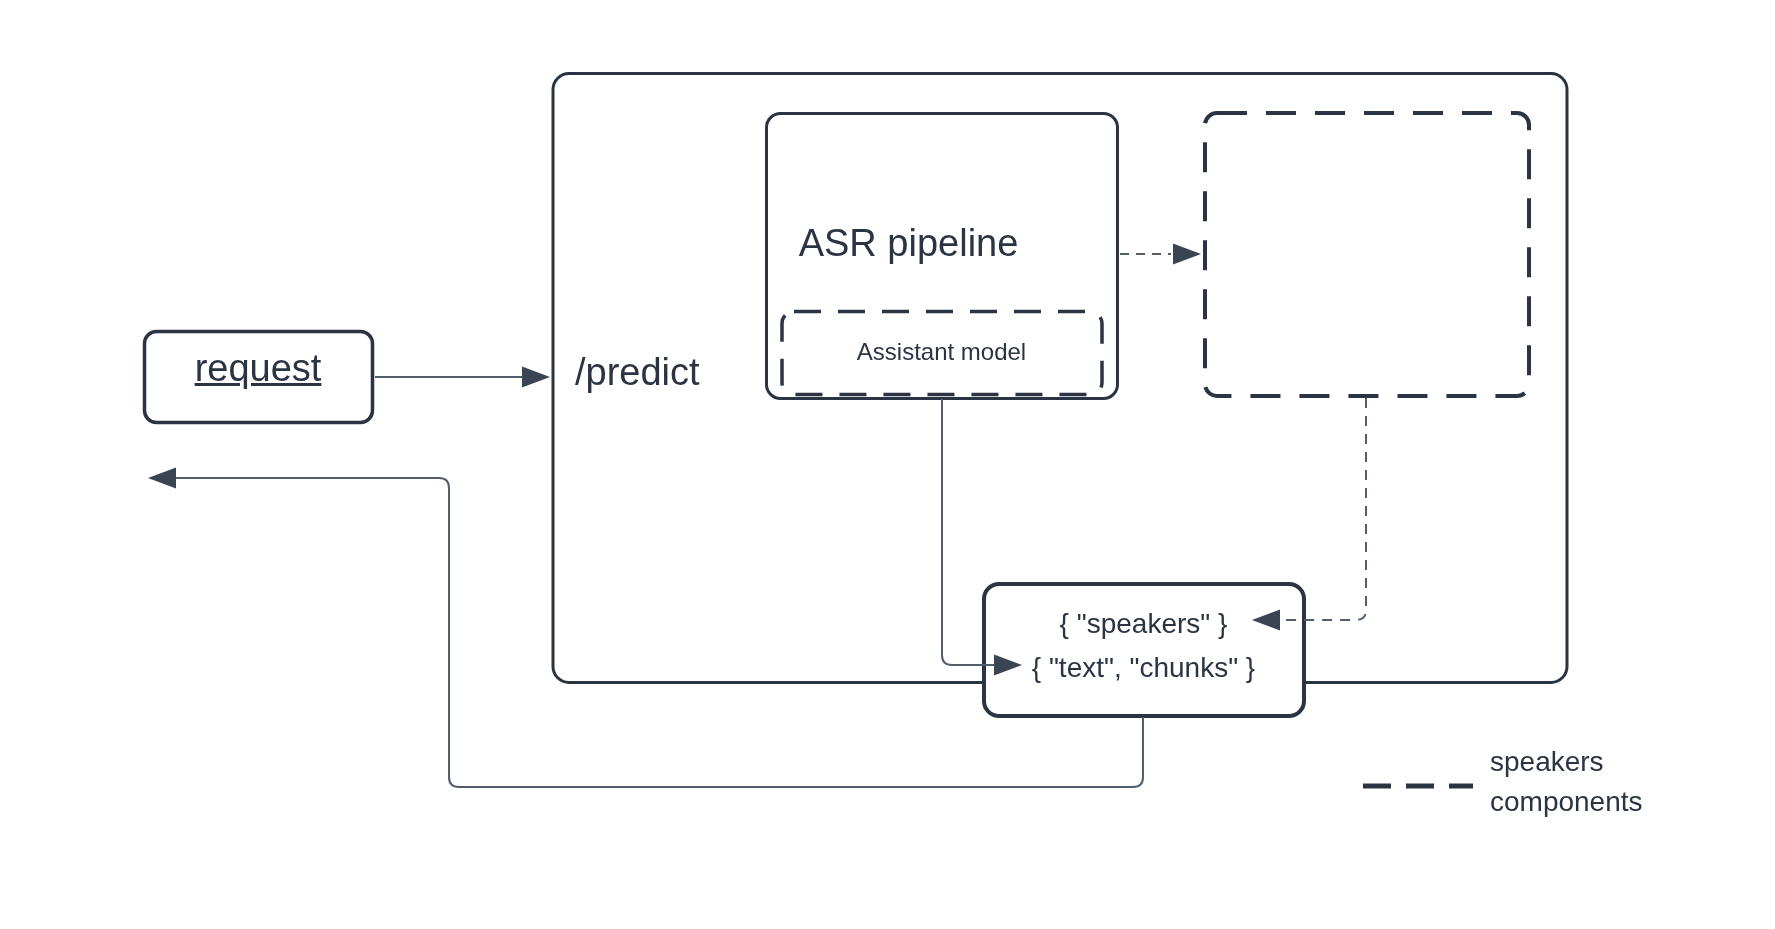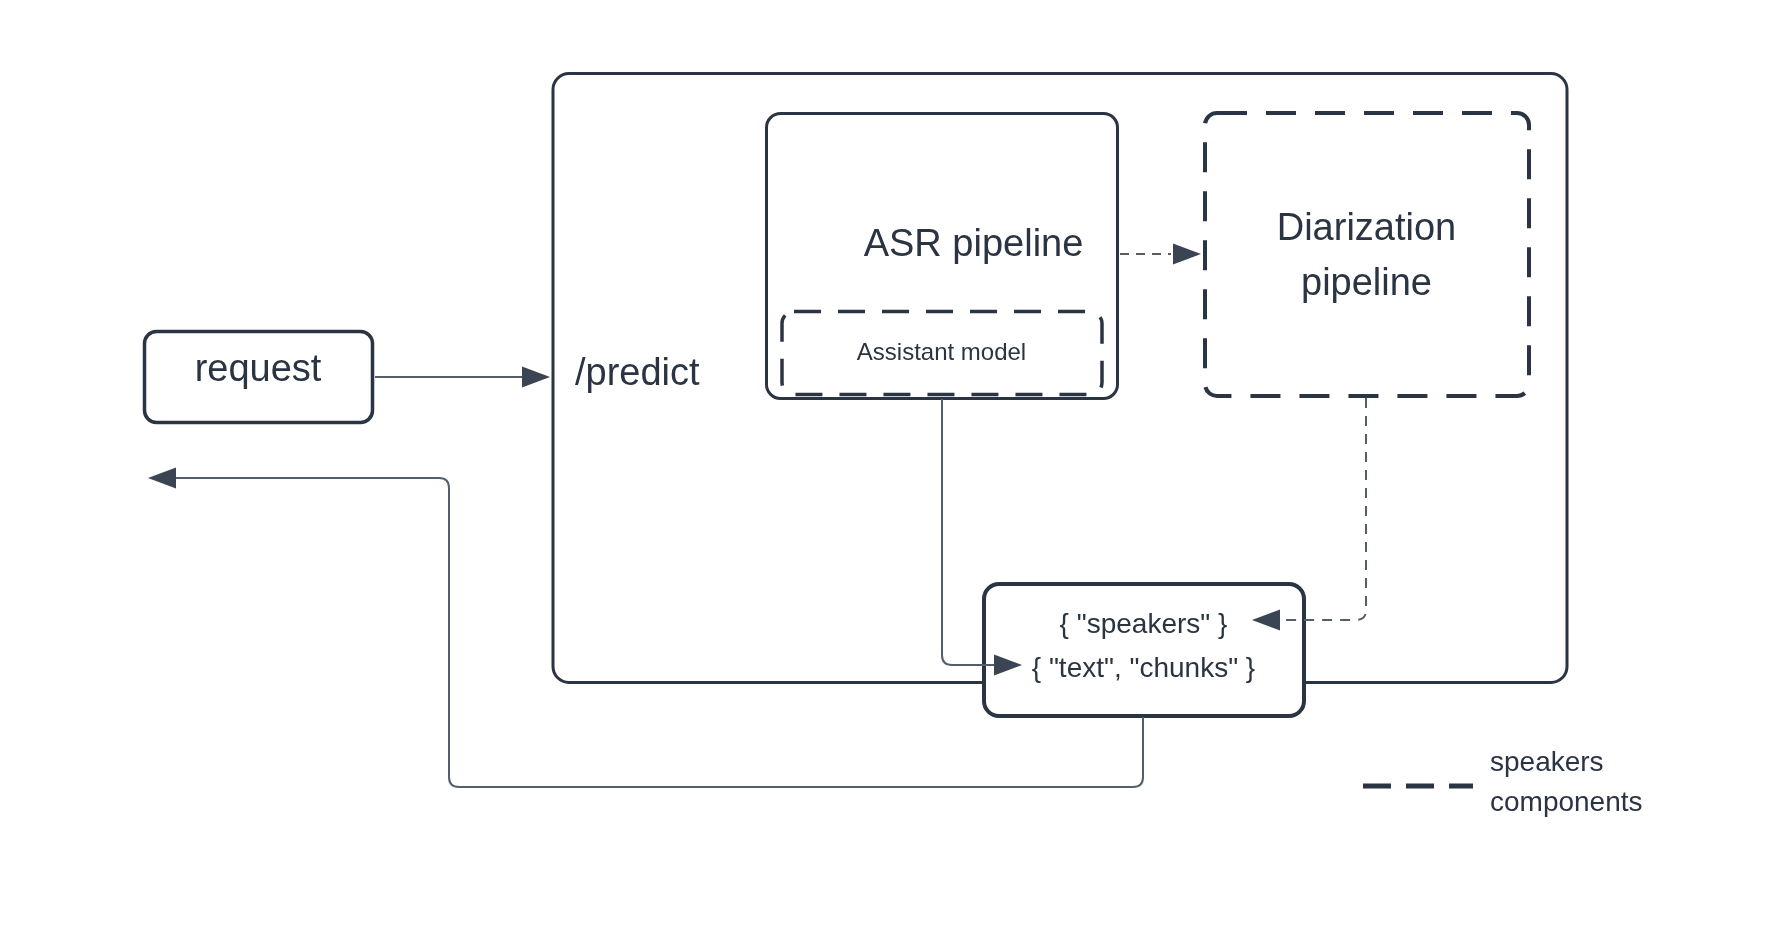--- a/index.html
+++ b/index.html
@@ -21,28 +21,29 @@
     position: absolute;
     color: #2b3442;
     text-align: center;
     white-space: nowrap;
   }
   .multiline { white-space: pre-line; }
   .request-label {
     left: 143px; top: 330px; width: 230px; height: 76px;
     display: flex; align-items: center; justify-content: center;
     font-size: 38px;
+    text-decoration: underline;
   }
   .predict-label {
     left: 575px; top: 349px;
     font-size: 38px; line-height: 46px;
     text-align: right;
   }
   .asr-label {
-    left: 809px; top: 220px; width: 329px;
+    left: 744px; top: 220px; width: 329px;
     font-size: 38px; line-height: 46px;
   }
   .assistant-label {
     left: 780px; top: 331px; width: 323px;
     font-size: 24px; line-height: 42px;
   }
   .diarization-label {
     left: 1203px; top: 200px; width: 327px;
     font-size: 38px; line-height: 55px;
   }
@@ -104,22 +105,20 @@
   </svg>
 
   <div class="label request-label">request</div>
 
   <div class="label predict-label">/predict</div>
 
   <div class="label asr-label">ASR pipeline</div>
 
   <div class="label assistant-label">Assistant model</div>
 
-  <div class="label diarization-label multiline">Diarization
-pipeline</div>
 
   <div class="label output-label">
     <div>{ "speakers" }</div>
     <div>{ "text", "chunks" }</div>
   </div>
 
   <div class="label legend-label multiline">speakers
 components</div>
 
 </div>

